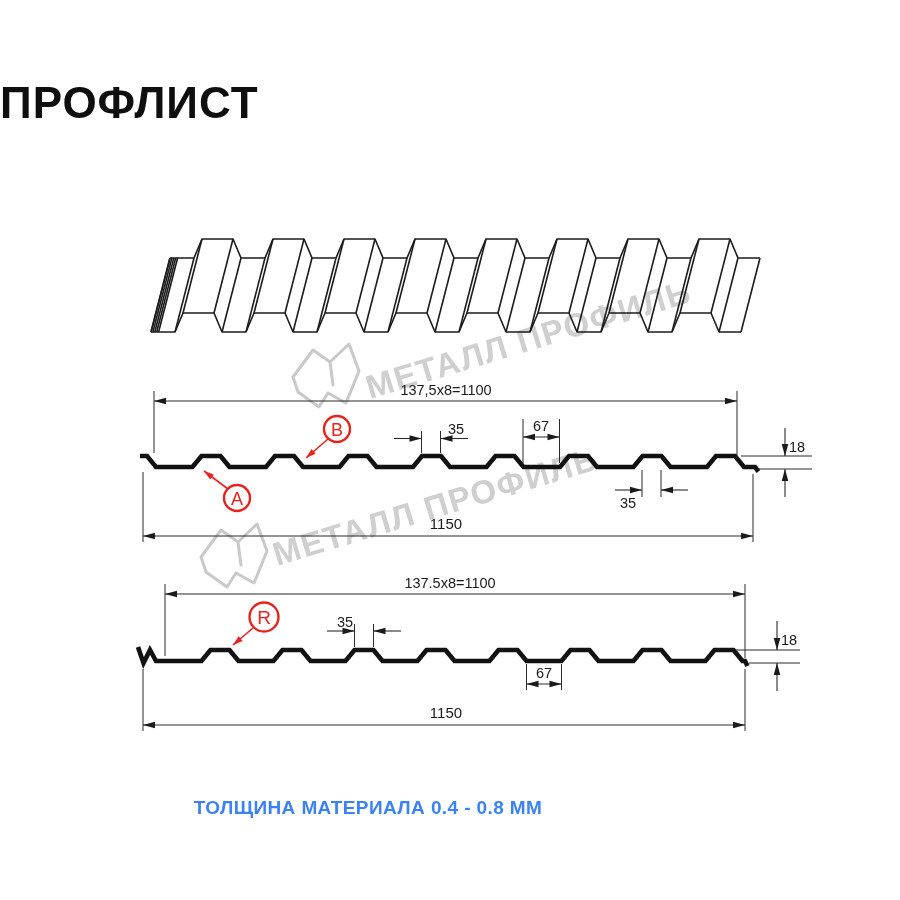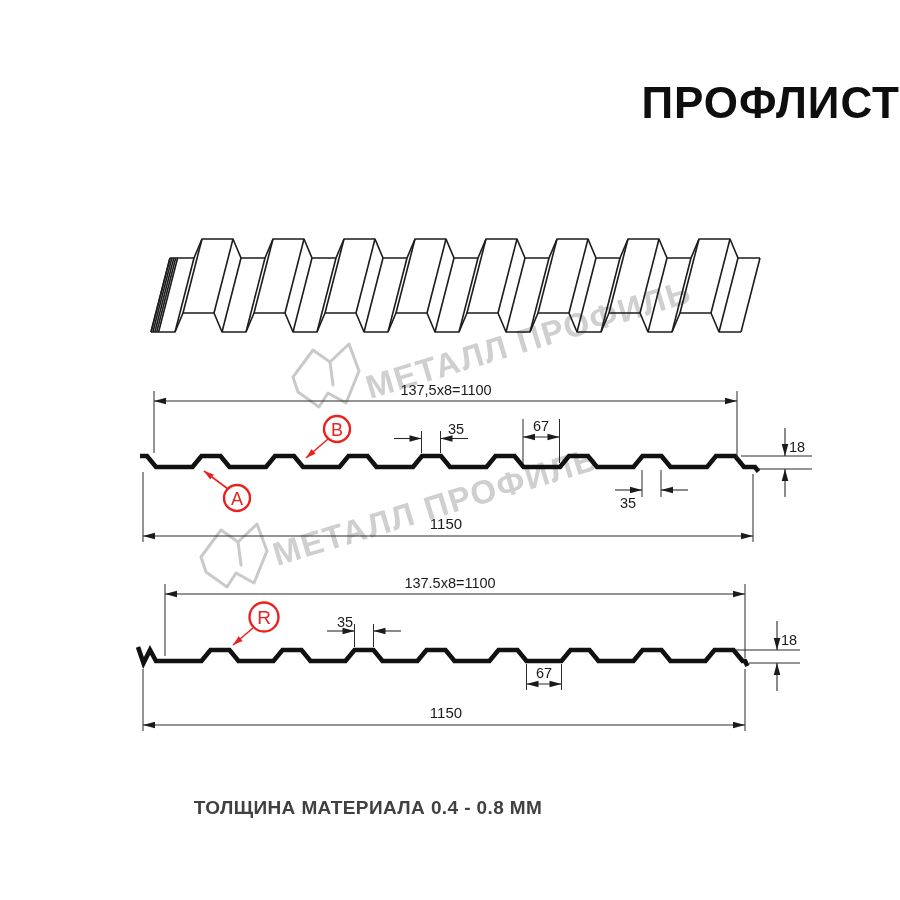--- a/index.html
+++ b/index.html
@@ -1,22 +1,22 @@
 <!DOCTYPE html>
 <html><head>
 <meta charset="utf-8">
 <style>
   html,body{margin:0;padding:0;background:#fff;}
   #stage{position:relative;width:900px;height:900px;background:#fff;overflow:hidden;
          font-family:"Liberation Sans",sans-serif;}
-  .hdr{position:absolute;left:0;width:900px;text-align:right;color:#0e0e0e;}
+  .hdr{position:absolute;left:0;width:900px;text-align:left;color:#0e0e0e;}
   #title{top:78px;font-size:44px;font-weight:bold;letter-spacing:1px;}
   #subtitle{top:129px;font-size:22px;font-weight:bold;letter-spacing:1px;}
   #footer{position:absolute;left:0;top:797px;width:736px;text-align:center;
-          font-size:19px;font-weight:bold;letter-spacing:0.4px;color:#404040;}
+          font-size:19px;font-weight:bold;letter-spacing:0.4px;color:#3b82f6;}
   svg{position:absolute;left:0;top:0;}
   .thin{stroke:#2b2b2b;stroke-width:1.1;fill:none;}
   .ext{stroke:#2b2b2b;stroke-width:1;fill:none;}
   .dimtxt{font-size:14.5px;fill:#1a1a1a;}
   .prof{stroke:#111;stroke-width:4.6;fill:none;stroke-linejoin:miter;stroke-linecap:butt;}
   .sheet3d{stroke:#1c1c1c;stroke-width:1.6;fill:none;stroke-linejoin:round;}
   .red{stroke:#e8231f;fill:none;stroke-width:2.4;}
   .redln{stroke:#e8231f;stroke-width:1.6;fill:none;}
   .redtxt{fill:#e8231f;font-size:18px;}
   .wmtxt{fill:#cfcfcf;font-size:33px;font-weight:bold;letter-spacing:1.5px;}

